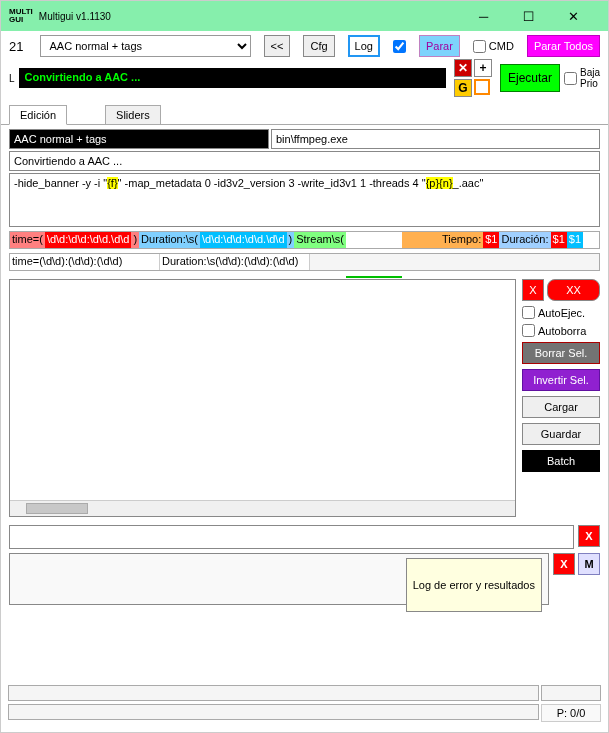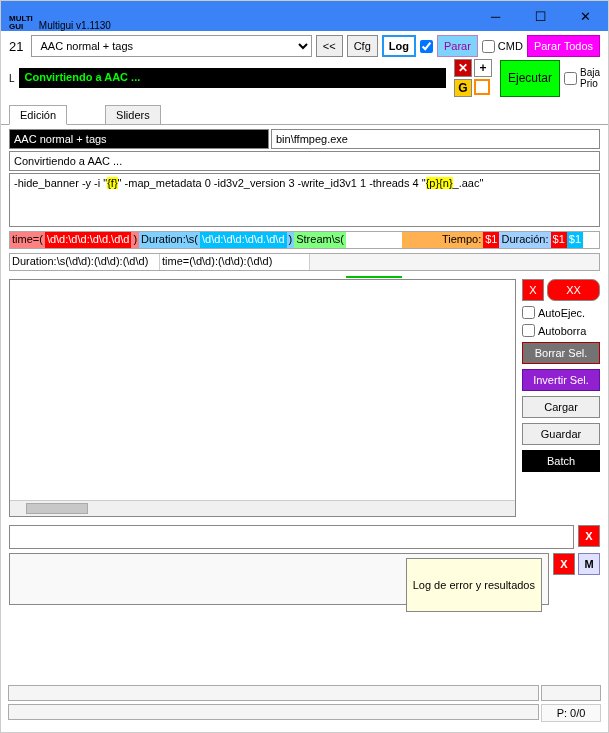--- a/index.html
+++ b/index.html
@@ -1,29 +1,29 @@
 <!DOCTYPE html>
 <html><head>
   <meta charset="utf-8">
   <style>
     * { box-sizing: border-box; margin: 0; padding: 0; font-family: "Segoe UI", Tahoma, sans-serif; font-size: 11px; }
     body { background: #fff; width: 609px; height: 733px; overflow: hidden; border: 1px solid #ccc; }
-    .titlebar { display: flex; align-items: flex-end; height: 30px; padding: 0 0 0 8px; background: #3b82f6; }
+    .titlebar { display: flex; align-items: center; height: 30px; padding: 0 12px 0 8px; background: #86efac; }
     .app-icon { font-size: 8px; line-height: 8px; font-weight: bold; margin-right: 6px; }
     .title { flex: 1; font-size: 10px; }
     .win-btn { width: 45px; height: 30px; display: flex; align-items: center; justify-content: center; font-size: 13px; }
     
-    .toolbar { display: flex; align-items: center; gap: 4px; padding: 4px 8px 2px; }
+    .toolbar { display: flex; align-items: center; gap: 13px; padding: 4px 8px 2px; }
     .num21 { font-size: 13px; margin-right: 4px; }
     select.preset { flex: 1; height: 22px; border: 1px solid #999; background: #fff; padding: 0 4px; }
     .btn { height: 22px; padding: 0 6px; border: 1px solid #888; background: #efefef; cursor: pointer; }
-    .btn-log { border: 2px solid #2196f3; background: #fff; color: #000; padding: 0 5px; font-weight: bold; }
+    .btn-log { border: 2px solid #2196f3; background: #fff; color: #000; padding: 0 5px; }
     .btn-parar { background: #7dd3fc; color: #a000a0; border: 1px solid #c080c0; }
     .btn-parartodos { background: #ff00ff; color: #fff; border: 1px solid #c000c0; }
-    .btn-ejecutar { background: #00ff00; color: #000; border: 1px solid #008000; width: 60px; height: 37px; font-size: 12px; }
+    .btn-ejecutar { background: #00ff00; color: #000; border: 1px solid #008000; width: 60px; height: 28px; font-size: 12px; }
     .chk { display: flex; align-items: center; gap: 3px; }
     .chk input { width: 13px; height: 13px; }
     
     .row2 { display: flex; align-items: center; padding: 0 8px 4px; gap: 4px; }
     .L { font-size: 10px; margin-right: auto; }
     .status-bar { flex: 1; background: #000; color: #00ff00; font-weight: bold; padding: 3px 6px; height: 20px; margin-right: 4px; }
     .icon-btn { width: 18px; height: 18px; border: 1px solid #888; display: flex; align-items: center; justify-content: center; font-weight: bold; font-size: 12px; cursor: pointer; }
     .icon-x { background: #cc0000; color: #fff; }
     .icon-plus { background: #fff; }
     .icon-g { background: #ffcc00; color: #000; }
@@ -156,22 +156,22 @@
     <span class="rx-seg rx-dur-lbl">)</span>
     <span class="rx-seg rx-stream">Stream\s(</span>
     <span class="rx-seg rx-stream-val">#.*Audio:.*</span>
     <span class="rx-seg rx-tiempo">Tiempo: </span>
     <span class="rx-seg rx-tiempo-val">$1</span>
     <span class="rx-seg rx-duracion">Duración: </span>
     <span class="rx-seg rx-tiempo-val">$1</span>
     <span class="rx-seg rx-dur-val">$1</span>
   </div>
   <div class="regex-row">
+    <span class="rx-seg rx-plain" style="width:150px;">time=(\d\d):(\d\d):(\d\d)</span>
     <span class="rx-seg rx-plain" style="width:150px;">Duration:\s(\d\d):(\d\d):(\d\d)</span>
-    <span class="rx-seg rx-plain" style="width:150px;">time=(\d\d):(\d\d):(\d\d)</span>
     <span class="rx-seg rx-empty"></span>
   </div>
 </div>
 
 <div class="main-area">
   <div class="output-box">
     <div class="scrollbar-h"></div>
   </div>
   <div class="side-panel">
     <div class="side-row">

